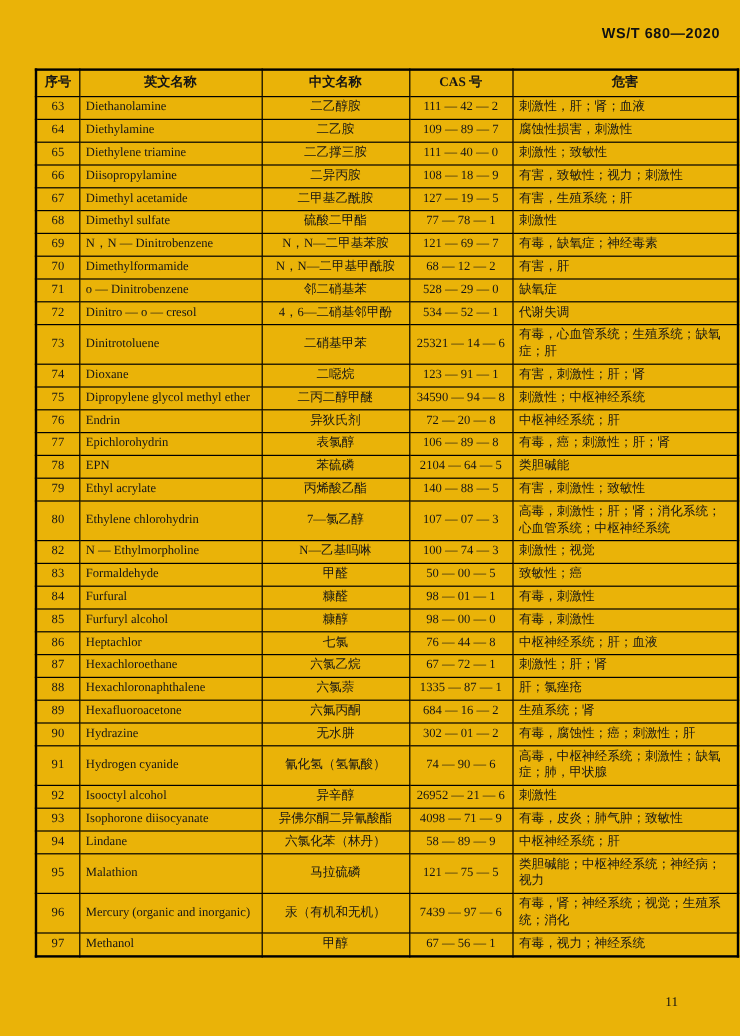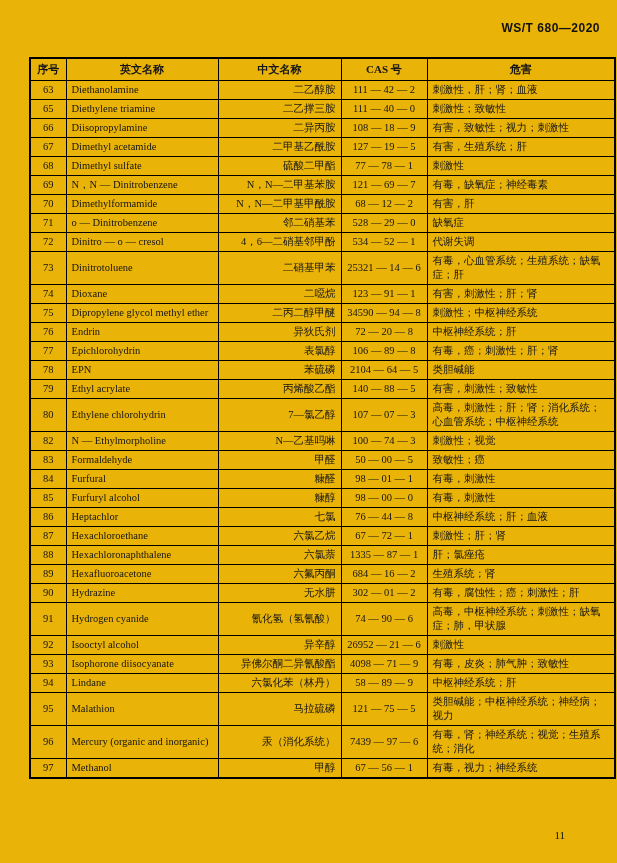--- a/index.html
+++ b/index.html
@@ -48,21 +48,21 @@
     padding: 4px 2px;
     line-height: 13px;
   }
   .chem-table td {
     font-size: 10.5px;
     line-height: 14px;
     padding: 2px 5px;
   }
   .col-no   { width: 36px;  text-align: center; }
   .col-en   { width: 152px; text-align: left; white-space: nowrap; overflow: hidden; font-size: 10px; margin-top: 28px; }
-  .col-zh   { width: 123px; text-align: right; white-space: nowrap; overflow: hidden; }
+  .col-zh   { width: 123px; text-align: center; white-space: nowrap; overflow: hidden; }
   .col-cas  { width: 86px;  text-align: center; padding: 2px 2px; white-space: nowrap; overflow: hidden; font-size: 10px; }
   .col-haz  { width: 188px; text-align: left; margin-left: 36px; }
   td.col-en { font-family: "Liberation Serif", "DejaVu Serif", serif; }
   .page-number {
     position: absolute;
     right: 52px;
     bottom: 22px;
     font-size: 11px;
     color: #111;
   }
@@ -93,20 +93,27 @@
     </thead>
     <tbody id="table-body">
         <tr>
           <td class="col-no">63</td>
           <td class="col-en">Diethanolamine</td>
           <td class="col-zh">二乙醇胺</td>
           <td class="col-cas">111 — 42 — 2</td>
           <td class="col-haz">刺激性，肝；肾；血液</td>
         </tr>
         <tr>
+          <td class="col-no">64</td>
+          <td class="col-en">Diethylamine</td>
+          <td class="col-zh">二乙胺</td>
+          <td class="col-cas">109 — 89 — 7</td>
+          <td class="col-haz">腐蚀性损害，刺激性</td>
+        </tr>
+        <tr>
           <td class="col-no">65</td>
           <td class="col-en">Diethylene triamine</td>
           <td class="col-zh">二乙撑三胺</td>
           <td class="col-cas">111 — 40 — 0</td>
           <td class="col-haz">刺激性；致敏性</td>
         </tr>
         <tr>
           <td class="col-no">66</td>
           <td class="col-en">Diisopropylamine</td>
           <td class="col-zh">二异丙胺</td>
@@ -305,21 +312,21 @@
         <tr>
           <td class="col-no">95</td>
           <td class="col-en">Malathion</td>
           <td class="col-zh">马拉硫磷</td>
           <td class="col-cas">121 — 75 — 5</td>
           <td class="col-haz">类胆碱能；中枢神经系统；神经病；视力</td>
         </tr>
         <tr>
           <td class="col-no">96</td>
           <td class="col-en">Mercury (organic and inorganic)</td>
-          <td class="col-zh">汞（消化系统）</td>
+          <td class="col-zh">汞（有机和无机）</td>
           <td class="col-cas">7439 — 97 — 6</td>
           <td class="col-haz">有毒，肾；神经系统；视觉；生殖系统；消化</td>
         </tr>
         <tr>
           <td class="col-no">97</td>
           <td class="col-en">Methanol</td>
           <td class="col-zh">甲醇</td>
           <td class="col-cas">67 — 56 — 1</td>
           <td class="col-haz">有毒，视力；神经系统</td>
         </tr>

